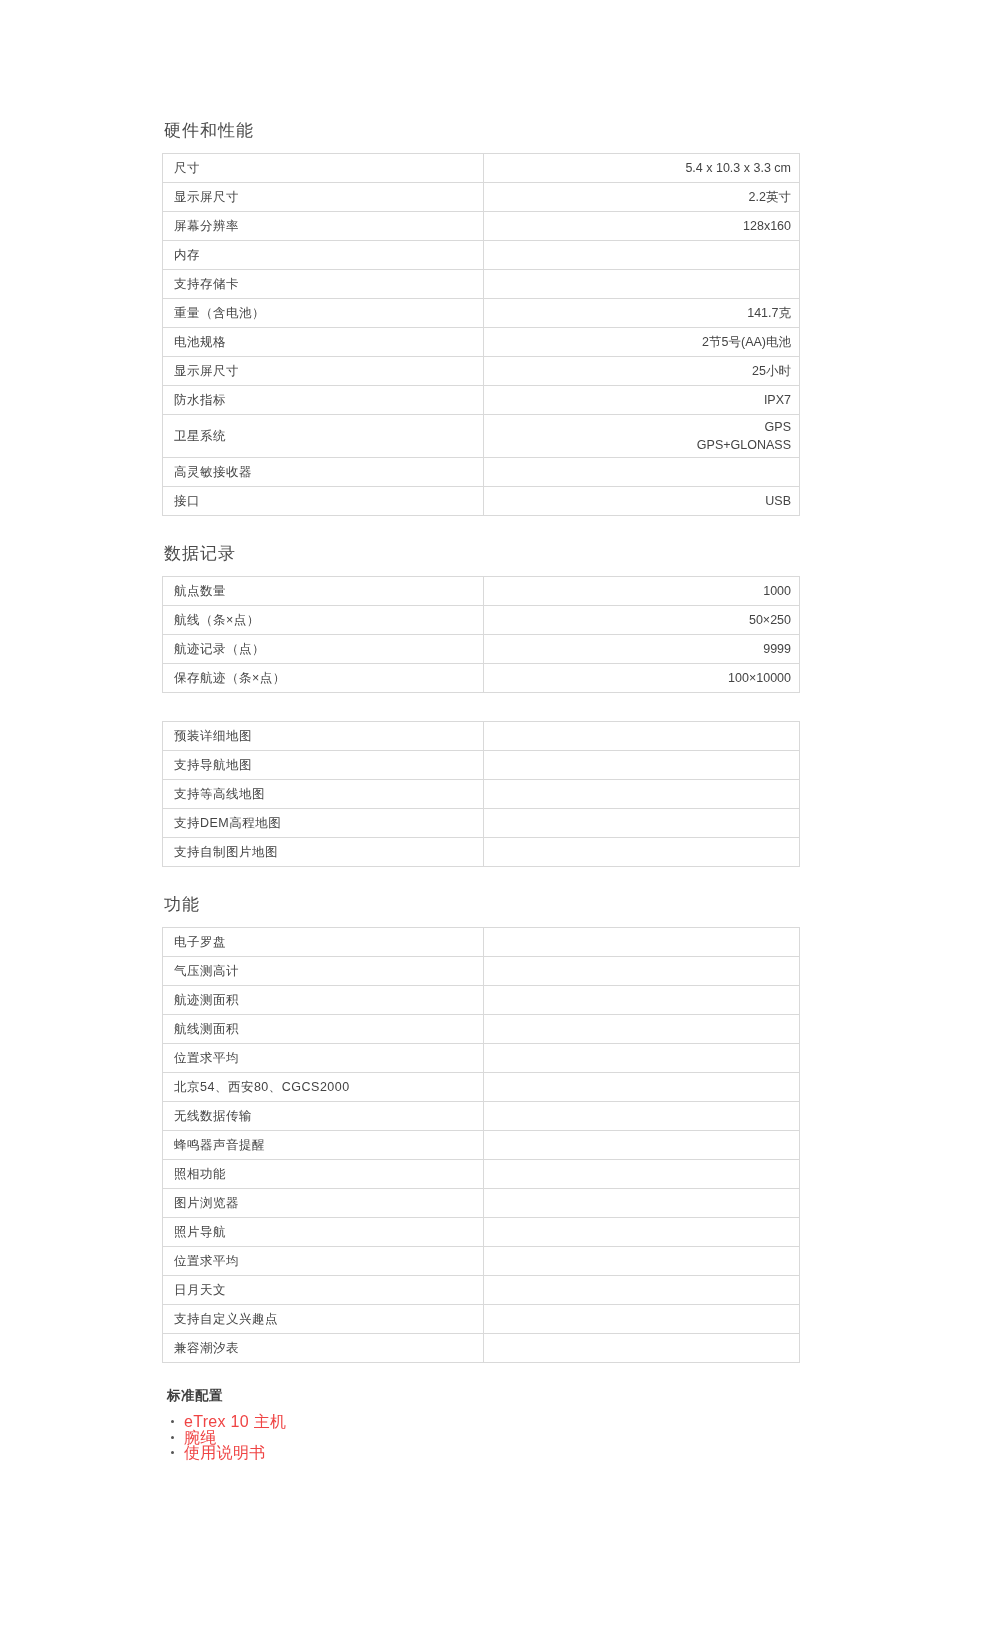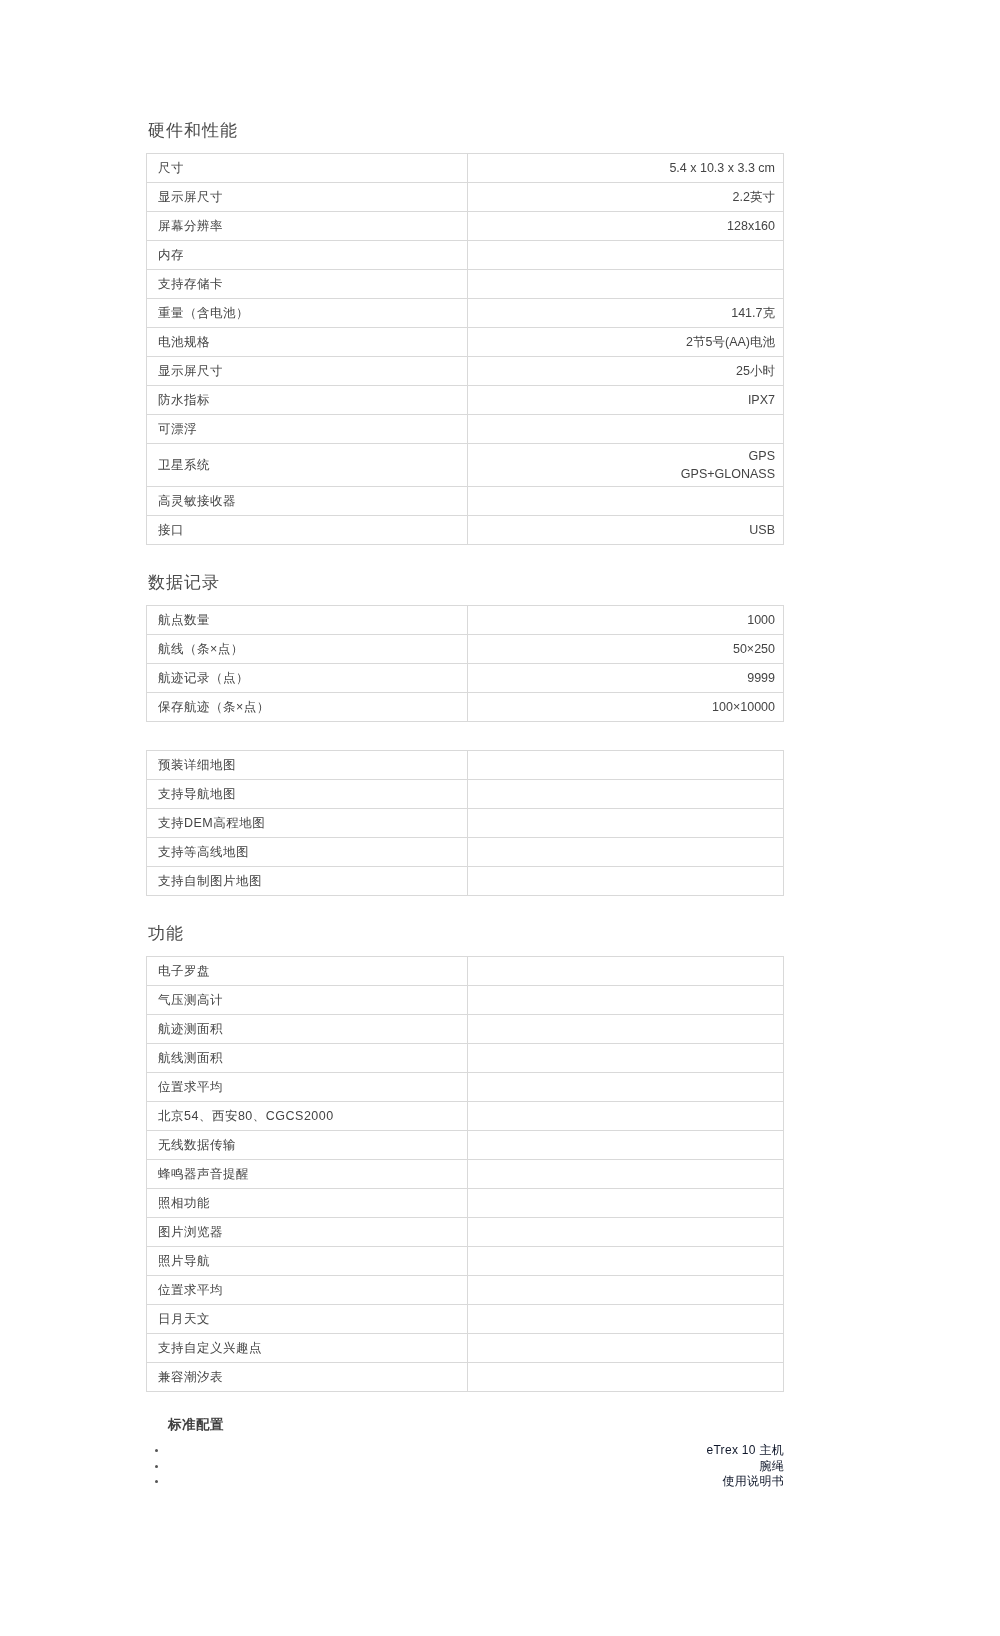--- a/index.html
+++ b/index.html
@@ -7,21 +7,21 @@
     position: relative;
     width: 1000px;
     height: 1636px;
     background: #ffffff;
     font-family: "Liberation Sans", "DejaVu Sans", sans-serif;
     color: #444444;
     overflow: hidden;
   }
   .content {
     position: absolute;
-    left: 146px;
+    left: 162px;
     top: 121px;
     width: 638px;
   }
   .spec-section + .spec-section { margin-top: 28px; }
   .spec-section h2 {
     font-size: 17px;
     line-height: 20px;
     font-weight: 400;
     color: #4a4a4a;
     margin: 0 0 12px 2px;
@@ -54,36 +54,35 @@
     text-align: right;
   }
   .standard-config {
     margin: 25px 0 0 5px;
   }
   .standard-config h3 {
     font-size: 13.5px;
     line-height: 16px;
     font-weight: 700;
     color: #3f3f3f;
-    margin: 0 0 10px 17px;
+    margin: 0 0 10px 0;
     letter-spacing: 0.5px;
   }
   .standard-config ul {
     list-style: none;
     margin: 0;
     padding: 0;
   }
   .standard-config li {
     position: relative;
-    font-size: 12px;
+    font-size: 16px;
     line-height: 15.5px;
-    color: #0f172a;
+    color: #ef4444;
     padding-left: 17px;
     letter-spacing: 0.3px;
-    text-align: right;
   }
   .standard-config li .bullet-dot {
     position: absolute;
     left: 4px;
     top: 6px;
     width: 3px;
     height: 3px;
     border-radius: 50%;
     background: #555555;
   }
@@ -128,24 +127,20 @@
             </tr>
             <tr>
               <td class="label">显示屏尺寸</td>
               <td class="value">25小时</td>
             </tr>
             <tr>
               <td class="label">防水指标</td>
               <td class="value">IPX7</td>
             </tr>
             <tr>
-              <td class="label">可漂浮</td>
-              <td class="value"></td>
-            </tr>
-            <tr>
               <td class="label">卫星系统</td>
               <td class="value">GPS
 GPS+GLONASS</td>
             </tr>
             <tr>
               <td class="label">高灵敏接收器</td>
               <td class="value"></td>
             </tr>
             <tr>
               <td class="label">接口</td>
@@ -184,25 +179,25 @@
         <tbody>
             <tr>
               <td class="label">预装详细地图</td>
               <td class="value"></td>
             </tr>
             <tr>
               <td class="label">支持导航地图</td>
               <td class="value"></td>
             </tr>
             <tr>
+              <td class="label">支持等高线地图</td>
+              <td class="value"></td>
+            </tr>
+            <tr>
               <td class="label">支持DEM高程地图</td>
-              <td class="value"></td>
-            </tr>
-            <tr>
-              <td class="label">支持等高线地图</td>
               <td class="value"></td>
             </tr>
             <tr>
               <td class="label">支持自制图片地图</td>
               <td class="value"></td>
             </tr>
           </tbody>
       </table>
     </section>
 

